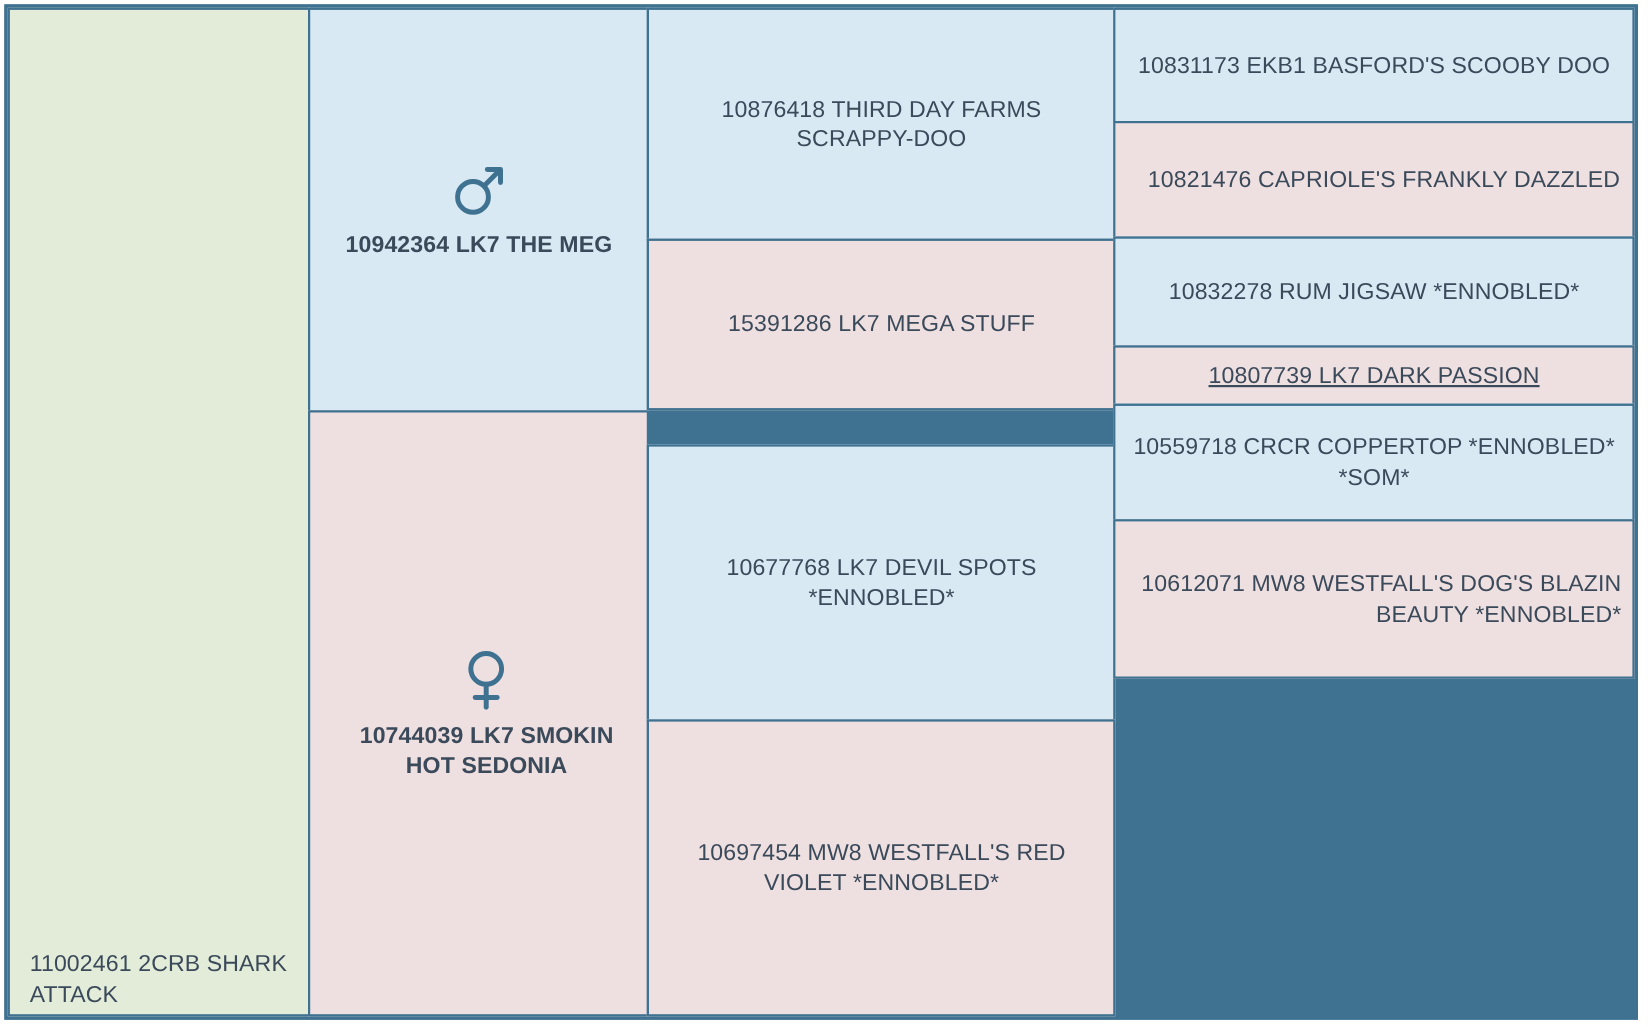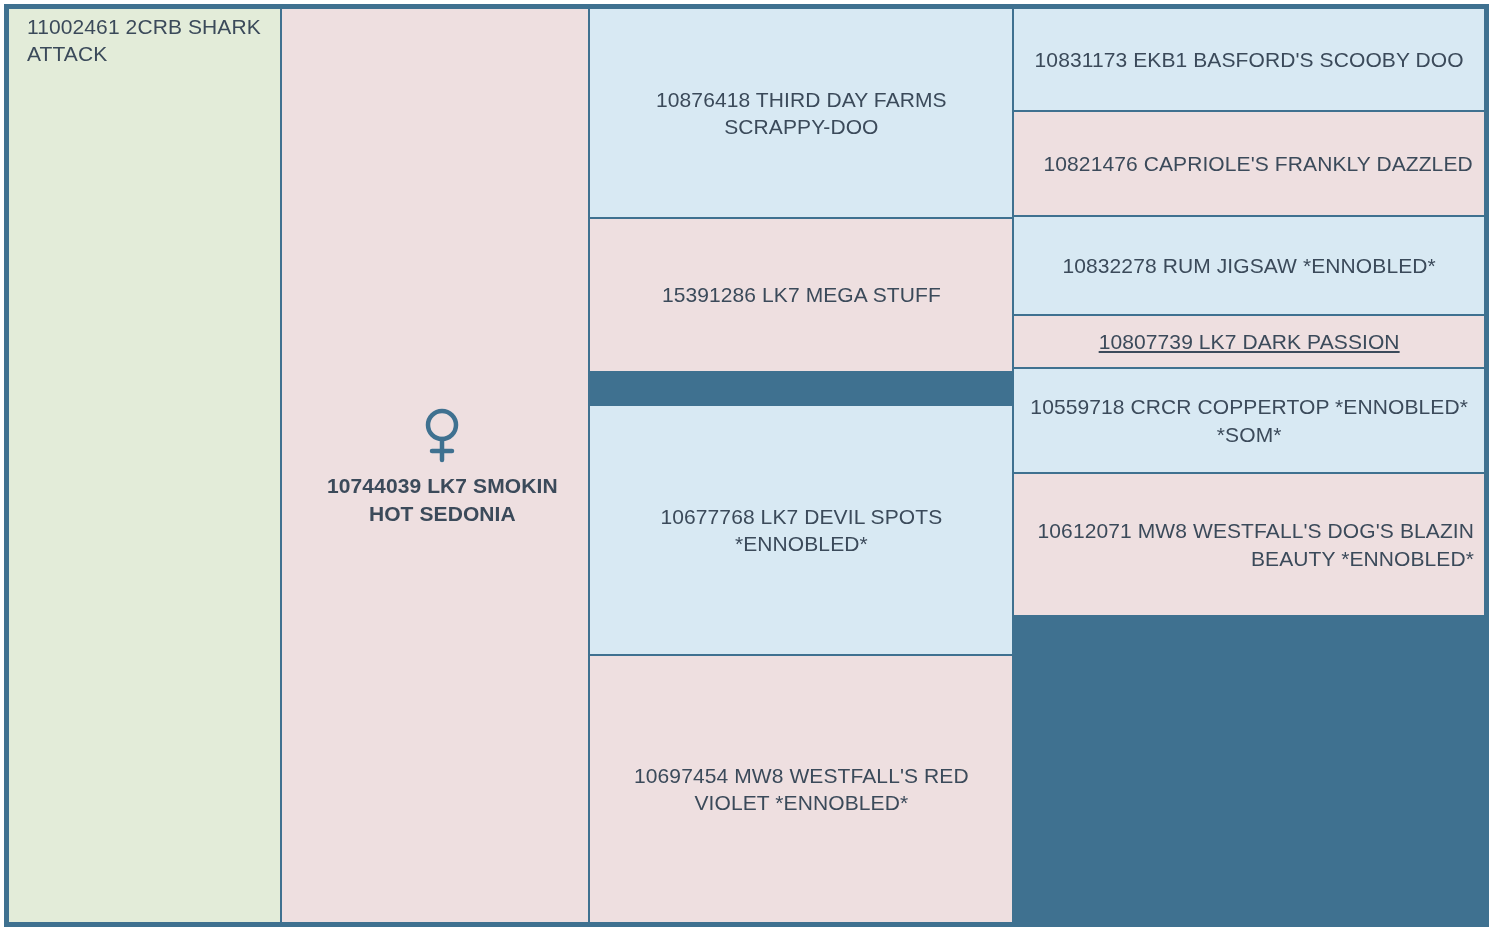--- a/index.html
+++ b/index.html
@@ -53,21 +53,21 @@
     overflow: hidden;
     border: 2px solid #3f7190;
     margin: -1px;
   }
   .cell.green { background: #e3ecd9; }
   .cell.blue  { background: #d8e9f3; }
   .cell.pink  { background: #eedfe0; }
 
   .cell.subject {
     align-items: flex-start;
-    justify-content: flex-start;
+    justify-content: flex-end;
     text-align: left;
     padding-left: 18px;
     padding-right: 8px;
   }
 
   .cell .label { display: block; width: 100%; }
   .cell.parent .label { font-weight: bold; }
 
   .sex-icon {
     display: block;
@@ -85,20 +85,30 @@
 <div id="pedigree-root">
   <div class="pedigree-grid">
 
     <div class="col col-gen0">
       <div class="cell green subject" style="flex:1 1 100%;">
         <span class="label">11002461 2CRB SHARK ATTACK</span>
       </div>
     </div>
 
     <div class="col col-gen1">
+      <div class="cell blue parent f-50" style="flex:0 0 368px;">
+        <span class="sex-icon">
+          <svg width="56" height="56" viewBox="0 0 56 56" aria-hidden="true">
+            <circle cx="23" cy="34" r="14" fill="none" stroke="#3f7190" stroke-width="4.5"></circle>
+            <line x1="33" y1="24" x2="47" y2="10" stroke="#3f7190" stroke-width="4.5" stroke-linecap="round"></line>
+            <polyline points="36,9 48,9 48,21" fill="none" stroke="#3f7190" stroke-width="4.5" stroke-linecap="round" stroke-linejoin="round"></polyline>
+          </svg>
+        </span>
+        <span class="label">10942364 LK7 THE MEG</span>
+      </div>
       <div class="cell pink parent f-50" style="flex:1 1 auto;padding-left:24px;">
         <span class="sex-icon">
           <svg width="56" height="60" viewBox="0 0 56 60" aria-hidden="true">
             <circle cx="28" cy="21" r="14" fill="none" stroke="#3f7190" stroke-width="4.5"></circle>
             <line x1="28" y1="35" x2="28" y2="56" stroke="#3f7190" stroke-width="4.5" stroke-linecap="round"></line>
             <line x1="18" y1="47" x2="38" y2="47" stroke="#3f7190" stroke-width="4.5" stroke-linecap="round"></line>
           </svg>
         </span>
         <span class="label">10744039 LK7 SMOKIN HOT SEDONIA</span>
       </div>

